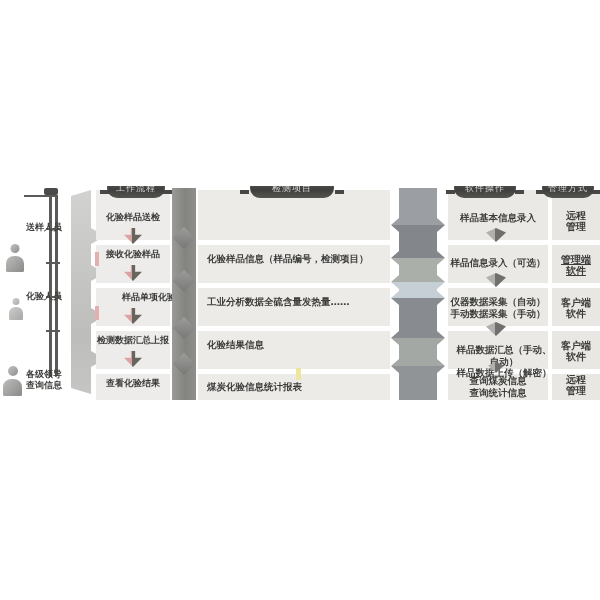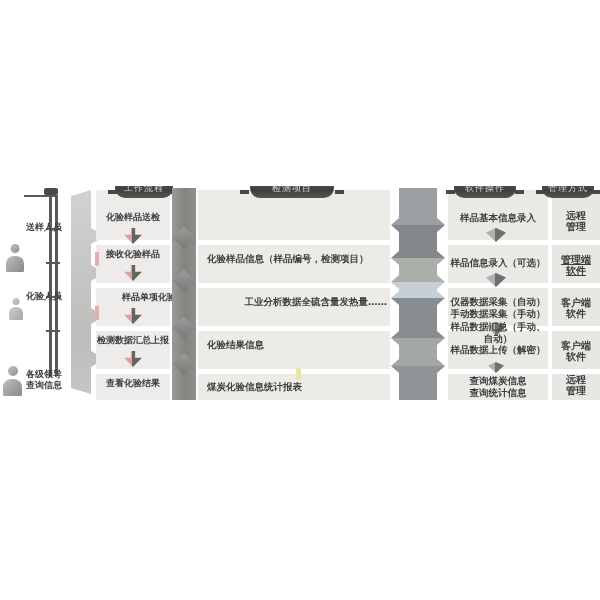--- a/index.html
+++ b/index.html
@@ -100,21 +100,21 @@
   </div>
 
   <div class="chevband"></div>
 
   <div class="blk" style="left:96px;top:190px;width:74px;height:50px;"></div>
   <div class="blk" style="left:96px;top:245px;width:74px;height:38px;"></div>
   <div class="blk" style="left:96px;top:288px;width:74px;height:38px;"></div>
   <div class="blk" style="left:96px;top:331px;width:74px;height:38px;"></div>
   <div class="blk" style="left:96px;top:374px;width:74px;height:26px;"></div>
 
-  <div class="banner" style="left:108px;width:72px;text-decoration:underline;">
+  <div class="banner" style="left:100px;width:72px;text-decoration:underline;">
     <div class="wing" style="left:0;"></div>
       <div class="wing" style="right:0;"></div>
     <div class="lens">工作流程</div>
   </div>
 
   <div class="step" style="top:211px;">化验样品送检</div>
   <div class="step" style="top:248px;">接收化验样品</div>
   <div class="step" style="top:291px;padding-left:16px;">样品单项化验</div>
   <div class="step" style="top:334px;">检测数据汇总上报</div>
   <div class="step" style="top:377px;">查看化验结果</div>
@@ -140,21 +140,21 @@
     <div class="wing" style="left:0;"></div>
       <div class="wing" style="right:0;"></div>
     <div class="lens">检测项目</div>
   </div>
 
   <div class="drow" style="top:210px;">
   </div>
   <div class="drow" style="top:253px;">
     <div>化验样品信息（样品编号，检测项目）</div>
   </div>
-  <div class="drow" style="top:296px;text-align:right;">
+  <div class="drow" style="top:296px;">
     <div>工业分析数据全硫含量发热量……</div>
   </div>
   <div class="drow" style="top:339px;">
     <div>化验结果信息</div>
   </div>
   <div class="drow" style="top:381px;">
     <div>煤炭化验信息统计报表</div>
   </div>
 
   <div class="bigband">
@@ -185,21 +185,21 @@
   <div class="arr3" style="left:486px;top:228px;"></div>
   <div class="srow" style="top:257px;">
     <div>样品信息录入（可选）</div>
   </div>
   <div class="arr3" style="left:486px;top:273px;"></div>
   <div class="srow" style="top:296px;">
     <div>仪器数据采集（自动）</div>
     <div>手动数据采集（手动）</div>
   </div>
   <div class="arr3" style="left:486px;top:322px;"></div>
-  <div class="srow" style="top:321px;">
+  <div class="srow" style="top:344px;padding-left:6px;">
     <div>样品数据汇总（手动、自动）</div>
     <div>样品数据上传（解密）</div>
   </div>
   <div class="arr3" style="left:488px;top:362px;width:16px;height:11px;"></div>
   <div class="srow" style="top:375px;">
     <div>查询煤炭信息</div>
     <div>查询统计信息</div>
   </div>
 
   <div class="blk4" style="left:552px;top:190px;width:48px;height:50px;"></div>

